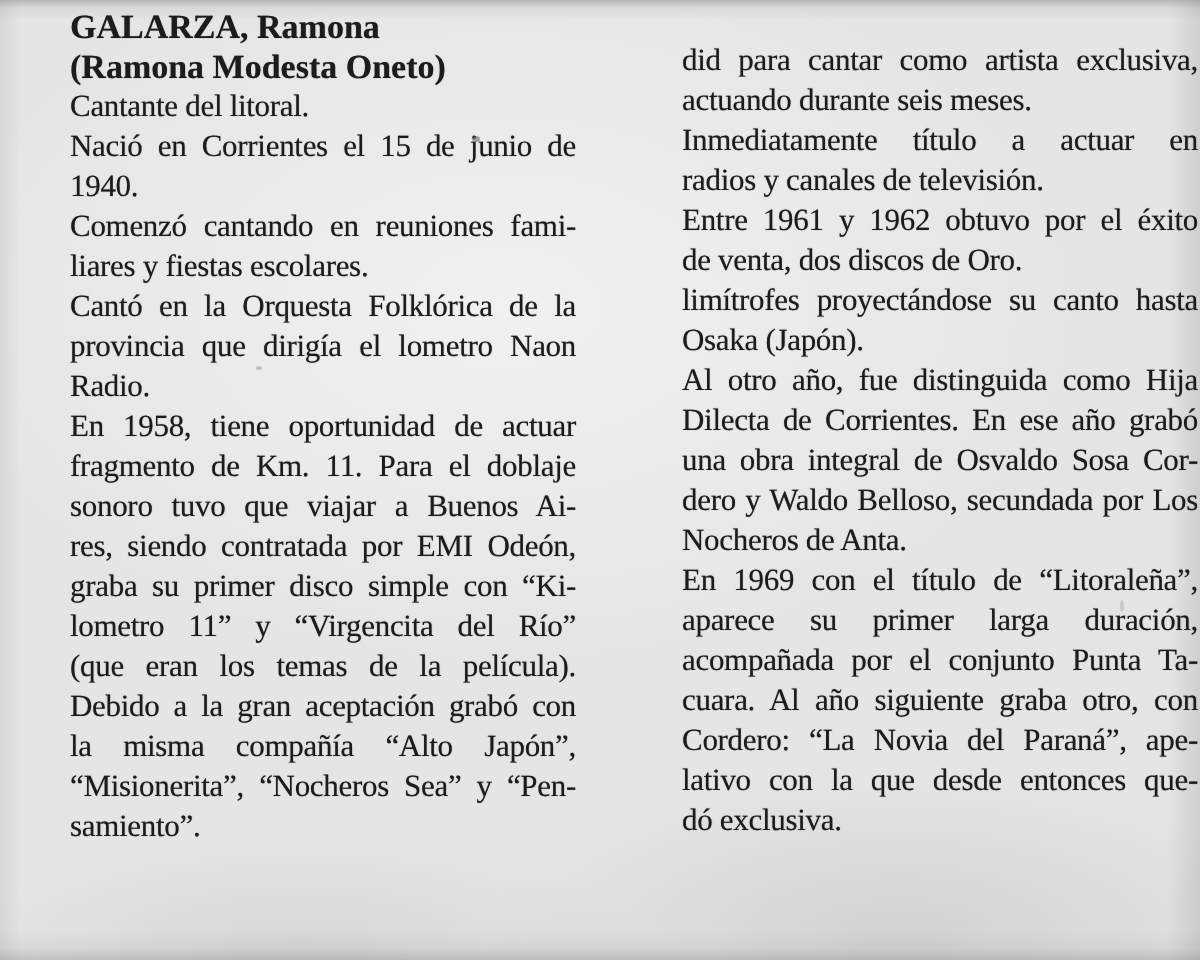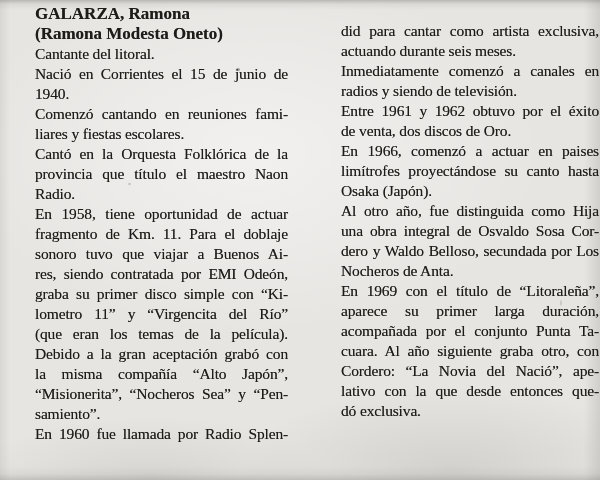--- a/index.html
+++ b/index.html
@@ -74,70 +74,67 @@
       <div class="para">
         <div class="line full">Nació en Corrientes el 15 de junio de</div>
         <div class="line">1940.</div>
       </div>
       <div class="para">
         <div class="line full">Comenzó cantando en reuniones fami-</div>
         <div class="line">liares y fiestas escolares.</div>
       </div>
       <div class="para">
         <div class="line full">Cantó en la Orquesta Folklórica de la</div>
-        <div class="line full">provincia que título el maestro Naon</div>
+        <div class="line full">provincia que dirigía el lometro Naon</div>
         <div class="line">Radio.</div>
       </div>
       <div class="para">
         <div class="line full">En 1958, tiene oportunidad de actuar</div>
         <div class="line full">fragmento de Km. 11. Para el doblaje</div>
         <div class="line full">sonoro tuvo que viajar a Buenos Ai-</div>
         <div class="line full">res, siendo contratada por EMI Odeón,</div>
         <div class="line full">graba su primer disco simple con “Ki-</div>
         <div class="line full">lometro 11” y “Virgencita del Río”</div>
         <div class="line full">(que eran los temas de la película).</div>
         <div class="line full">Debido a la gran aceptación grabó con</div>
         <div class="line full">la misma compañía “Alto Japón”,</div>
         <div class="line full">“Misionerita”, “Nocheros Sea” y “Pen-</div>
         <div class="line">samiento”.</div>
       </div>
-      <div class="para">
-        <div class="line full">En 1960 fue llamada por Radio Splen-</div>
-      </div>
     </div>
   <div class="col col-right">
       <div class="para">
         <div class="line full">did para cantar como artista exclusiva,</div>
         <div class="line">actuando durante seis meses.</div>
       </div>
       <div class="para">
-        <div class="line full">Inmediatamente comenzó a canales en</div>
-        <div class="line">radios y siendo de televisión.</div>
+        <div class="line full">Inmediatamente título a actuar en</div>
+        <div class="line">radios y canales de televisión.</div>
       </div>
       <div class="para">
         <div class="line full">Entre 1961 y 1962 obtuvo por el éxito</div>
         <div class="line">de venta, dos discos de Oro.</div>
       </div>
       <div class="para">
-        <div class="line full">En 1966, comenzó a actuar en paises</div>
         <div class="line full">limítrofes proyectándose su canto hasta</div>
         <div class="line">Osaka (Japón).</div>
       </div>
       <div class="para">
         <div class="line full">Al otro año, fue distinguida como Hija</div>
+        <div class="line full">Dilecta de Corrientes. En ese año grabó</div>
         <div class="line full">una obra integral de Osvaldo Sosa Cor-</div>
         <div class="line full">dero y Waldo Belloso, secundada por Los</div>
         <div class="line">Nocheros de Anta.</div>
       </div>
       <div class="para">
         <div class="line full">En 1969 con el título de “Litoraleña”,</div>
         <div class="line full">aparece su primer larga duración,</div>
         <div class="line full">acompañada por el conjunto Punta Ta-</div>
         <div class="line full">cuara. Al año siguiente graba otro, con</div>
-        <div class="line full">Cordero: “La Novia del Nació”, ape-</div>
+        <div class="line full">Cordero: “La Novia del Paraná”, ape-</div>
         <div class="line full">lativo con la que desde entonces que-</div>
         <div class="line">dó exclusiva.</div>
       </div>
     </div>
   <div class="speck s1"></div>
   <div class="speck s2"></div>
   <div class="speck s3"></div>
 </div>
 
 </body></html>

